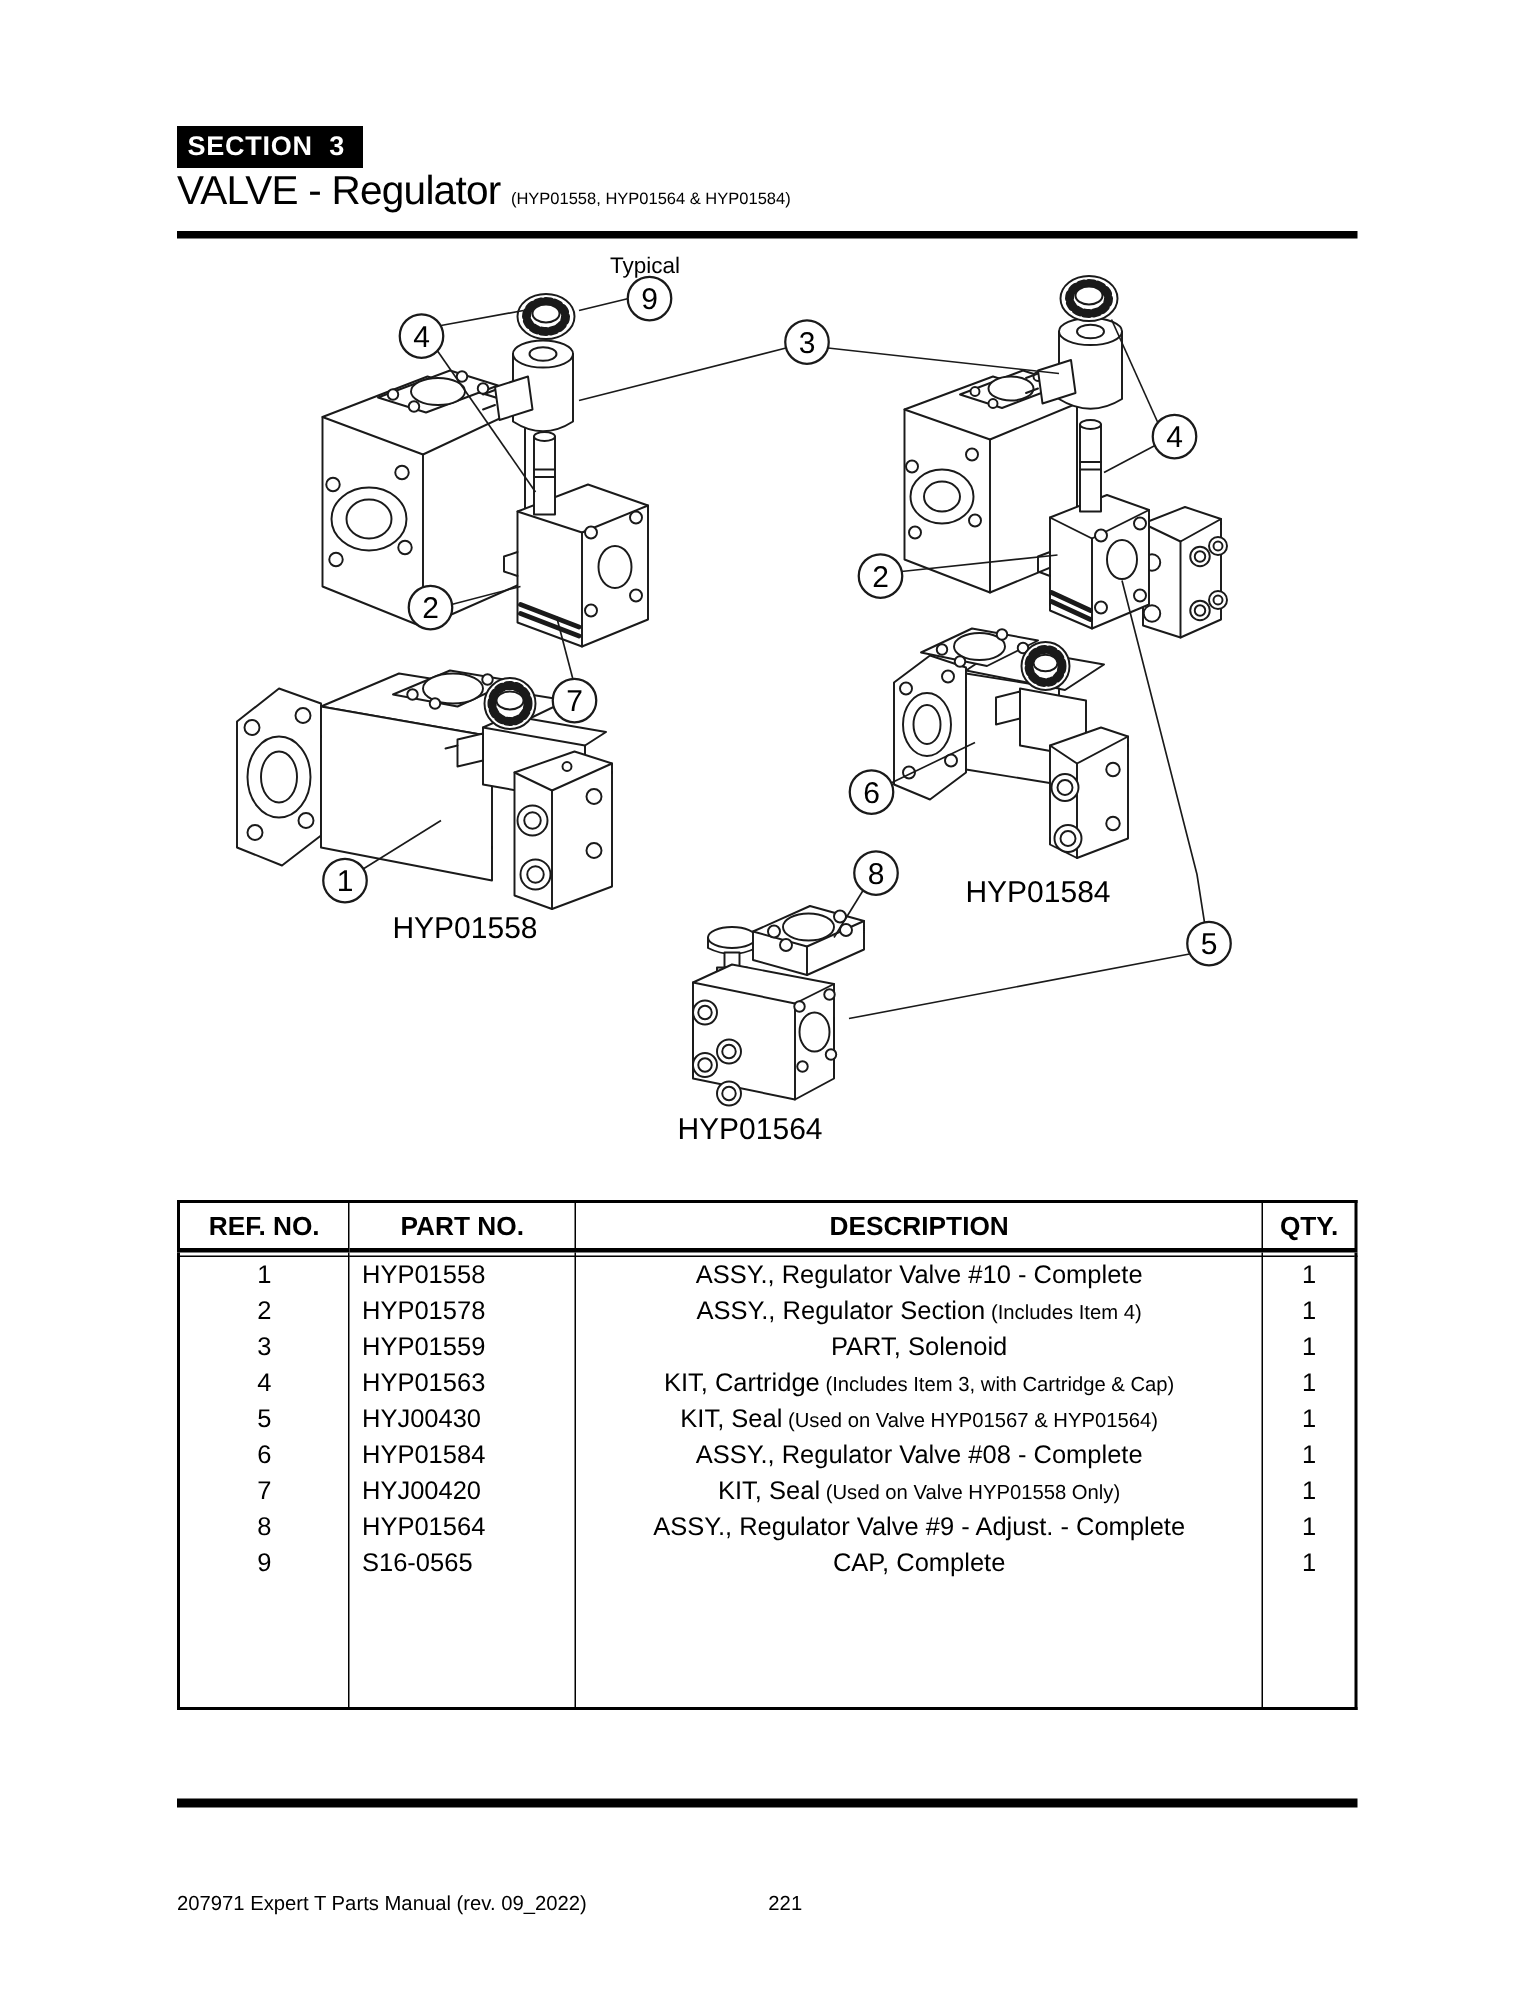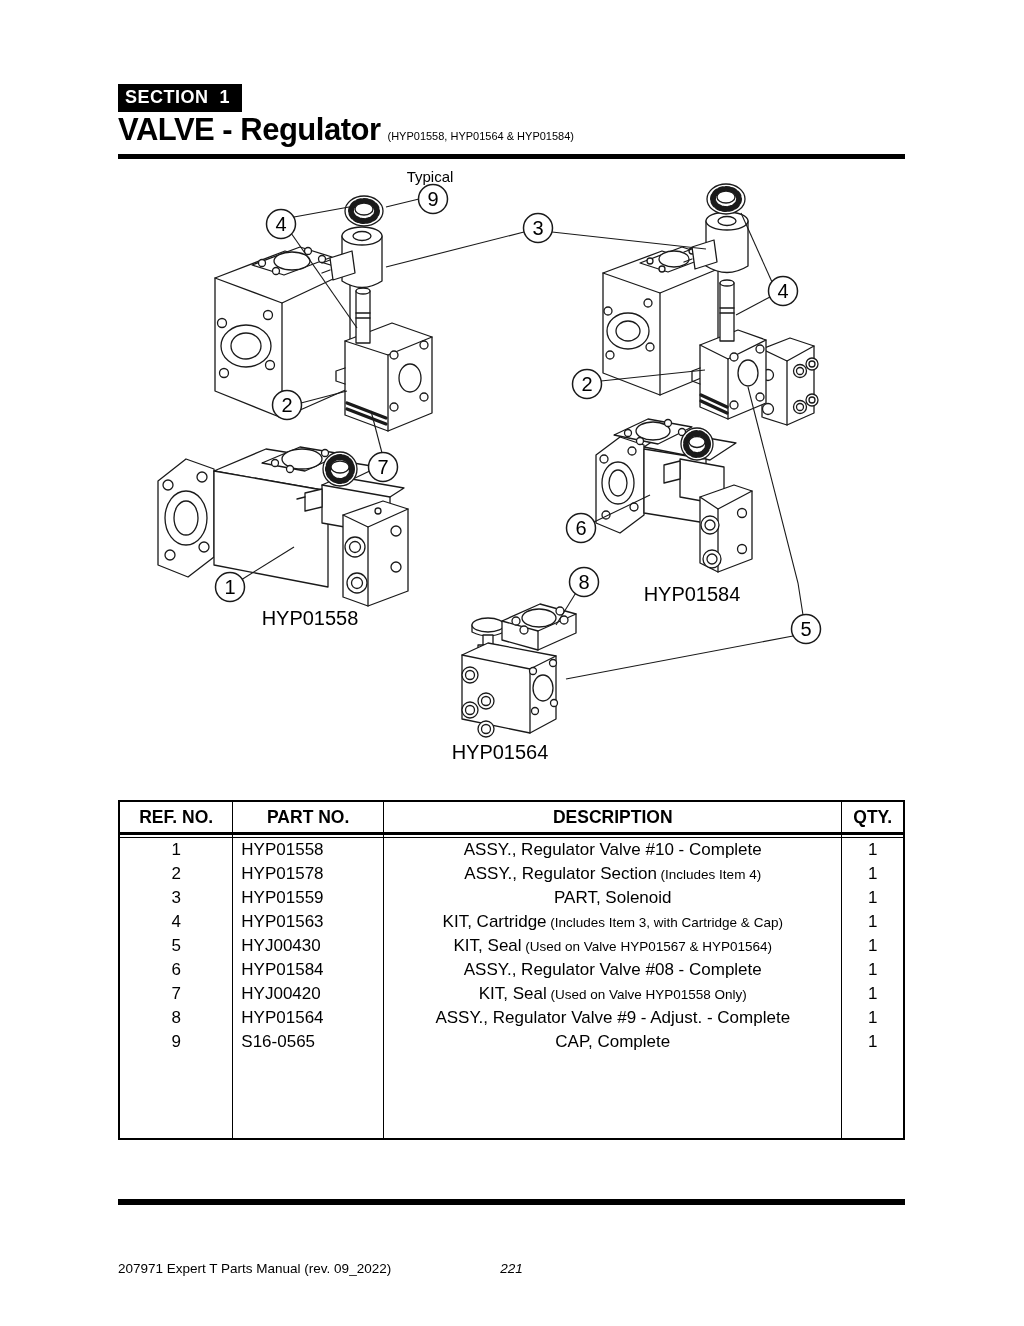--- a/index.html
+++ b/index.html
@@ -16,21 +16,21 @@
     background: #000; color: #fff;
     font-size: 18px; font-weight: bold;
     padding: 3px 12px 4px 7px;
     white-space: pre;
     letter-spacing: .5px;
   }
   .title-row {
     position: absolute; left: 118px; top: 112px; width: 800px;
     white-space: nowrap;
   }
-  .title-main { font-size: 31px; font-weight: bold; letter-spacing: -0.5px; }
+  .title-main { font-size: 27px; font-weight: normal; letter-spacing: -0.5px; }
   .title-sub  { font-size: 11px; font-weight: normal; margin-left: 7px; }
   .rule { position: absolute; left: 118px; width: 787px; background: #000; }
   .rule-top { top: 154px; height: 5px; }
   .rule-bottom { top: 1199px; height: 6px; }
 
   .diagram { position: absolute; left: 0; top: 163px; width: 1024px; height: 620px; }
   .diagram svg { display: block; }
   .art { fill: #fff; stroke: #1a1a1a; stroke-width: 1.3; stroke-linejoin: round; stroke-linecap: round; }
   .art .thick { stroke-width: 3.2; }
   .art .knurl { fill: none; stroke-width: 6; stroke-dasharray: 3 3; }
@@ -64,28 +64,28 @@
   td.c-desc { text-align: center; padding-left: 9px; }
   td.c-qty { text-align: center; }
   td .note { font-size: 13.5px; margin-top: 40px; }
   table.parts tr.filler td { height: auto; }
 
   .footer {
     position: absolute; left: 118px; top: 1261px; width: 787px;
     font-size: 13.5px;
   }
   .footer .footer-left { position: absolute; left: 0; top: 0; }
-  .footer .footer-page { position: absolute; left: 0; width: 100%; text-align: center; top: 0; font-style: italic; }
+  .footer .footer-page { position: absolute; left: 12px; width: 100%; text-align: center; top: 0; }
 </style>
 </head>
 <body>
 
 <div class="page">
 
-  <div class="section-badge">SECTION  1</div>
+  <div class="section-badge">SECTION  3</div>
 
   <div class="title-row">
     <span class="title-main">VALVE - Regulator</span><span class="title-sub">(HYP01558, HYP01564 &amp; HYP01584)</span>
   </div>
 
   <div class="rule rule-top"></div>
 
   <div class="diagram">
     <svg width="1024" height="620" viewBox="0 0 1024 620">
 

